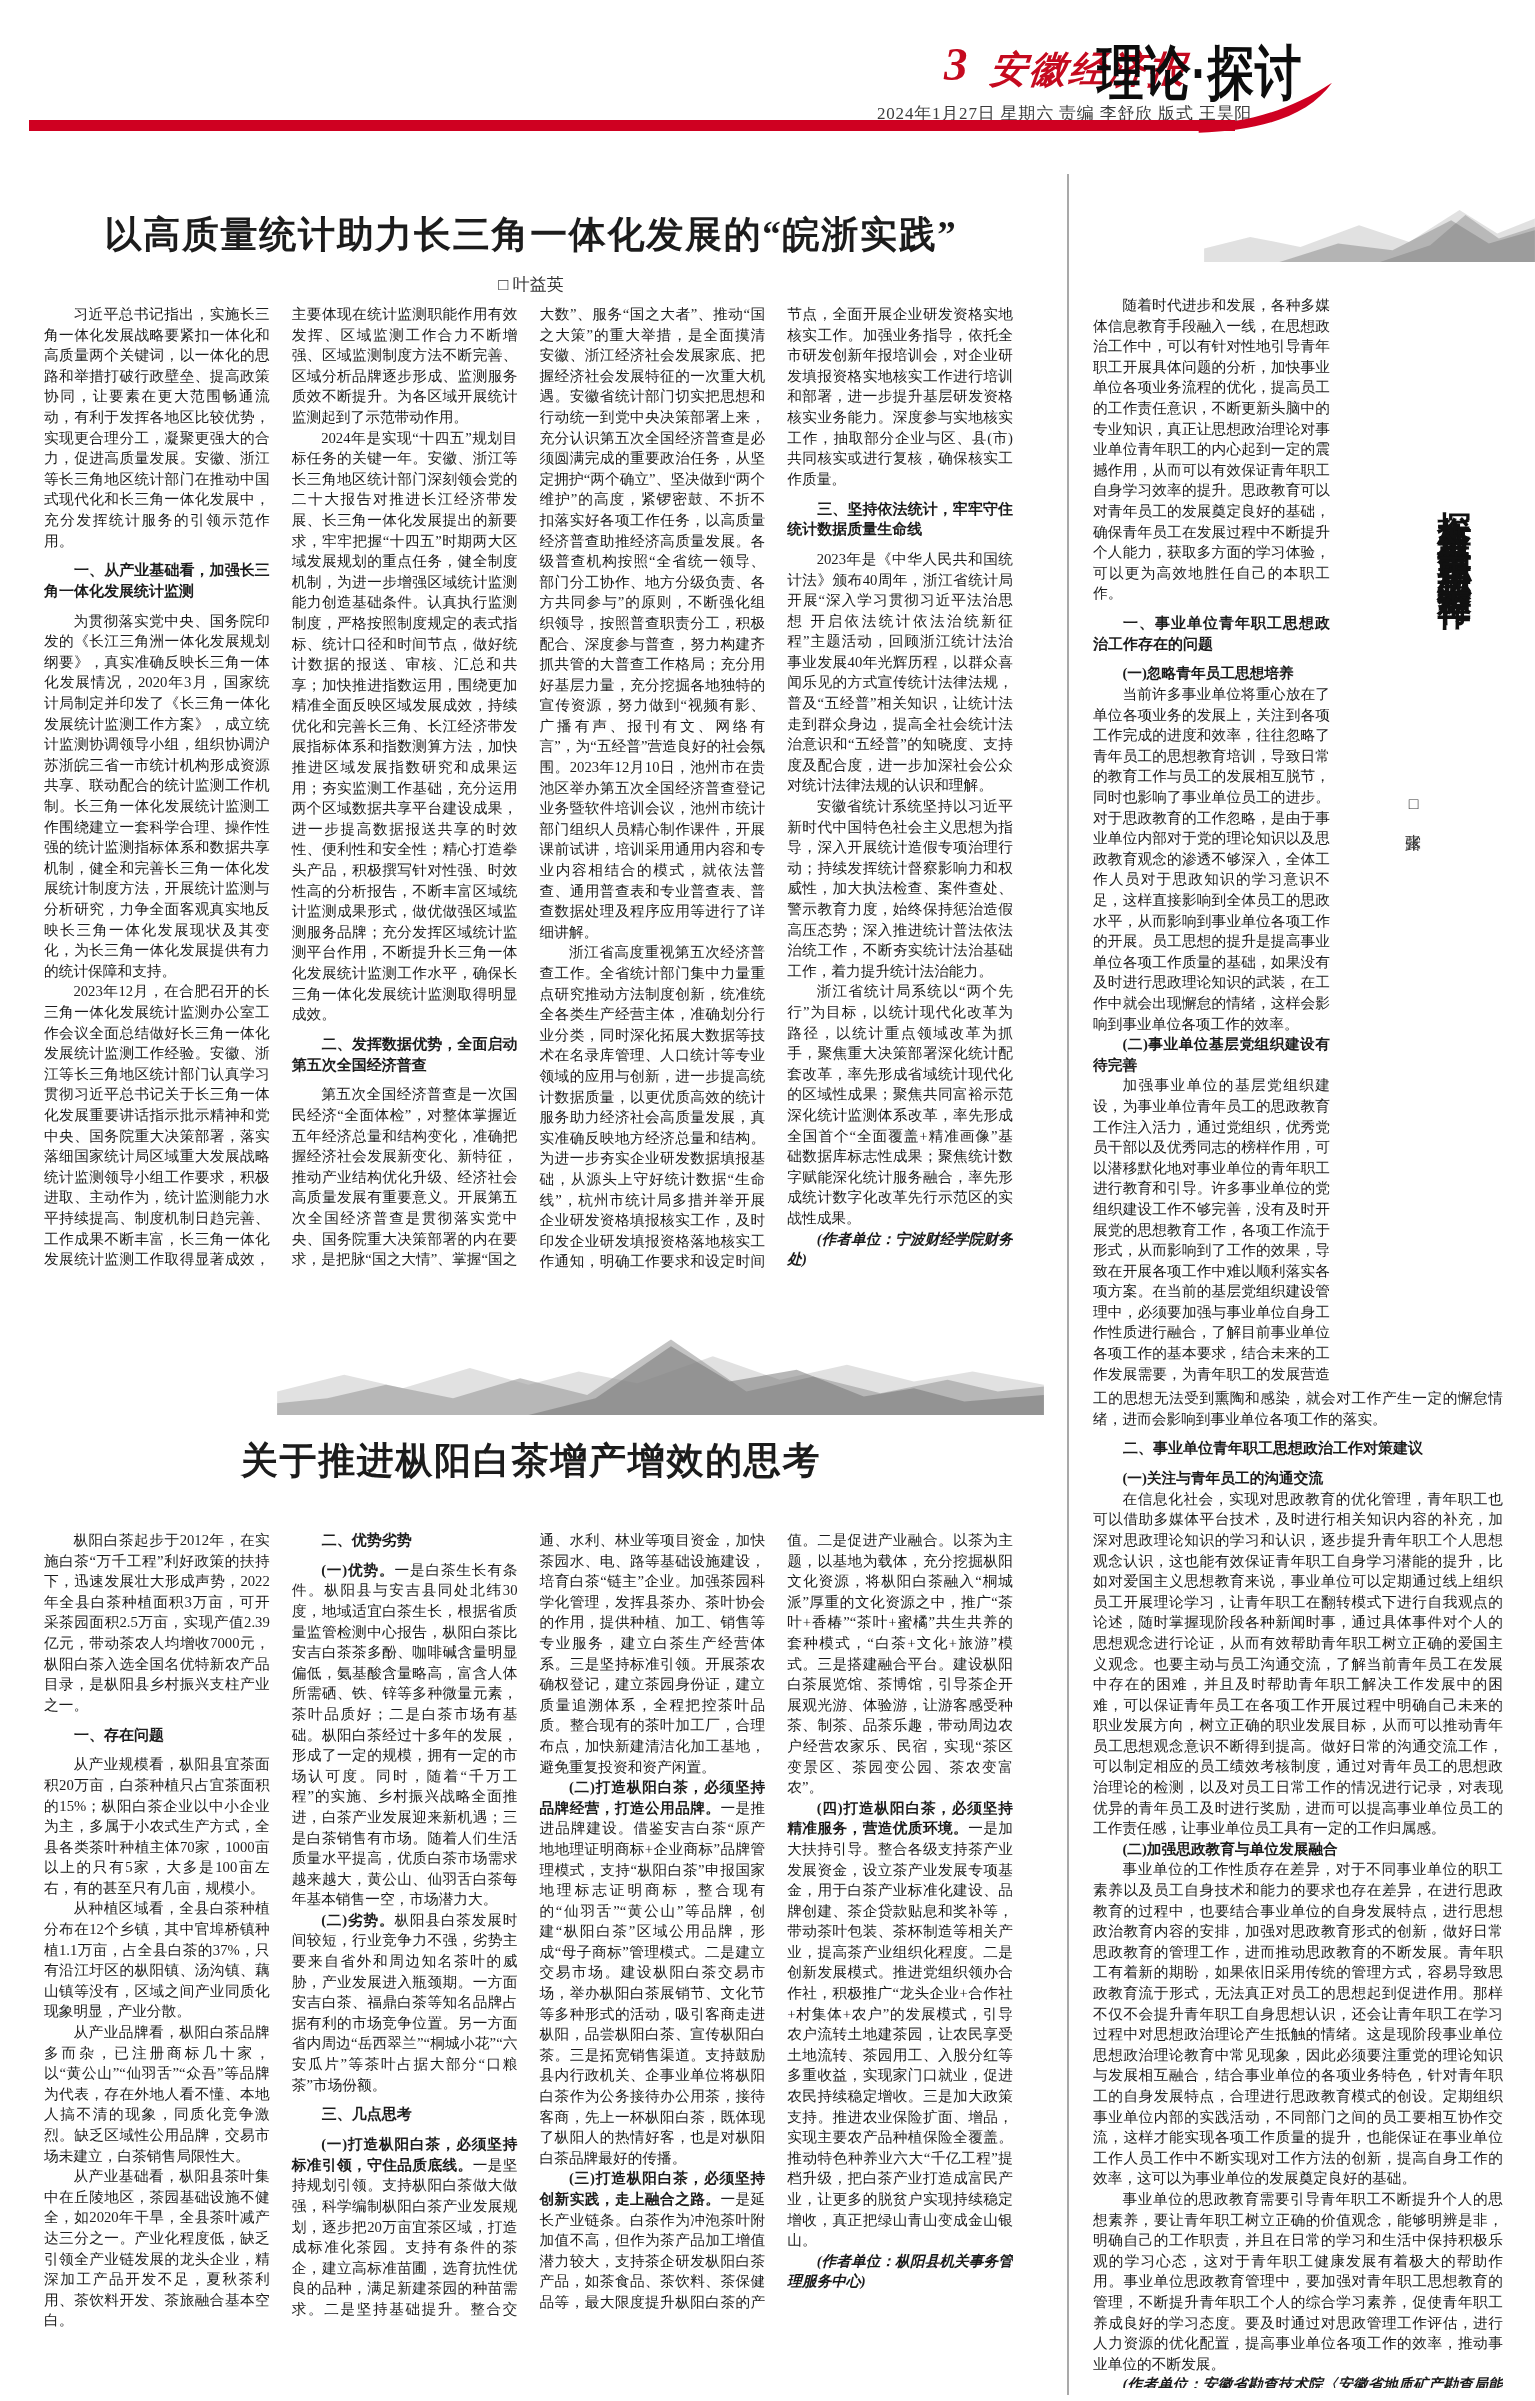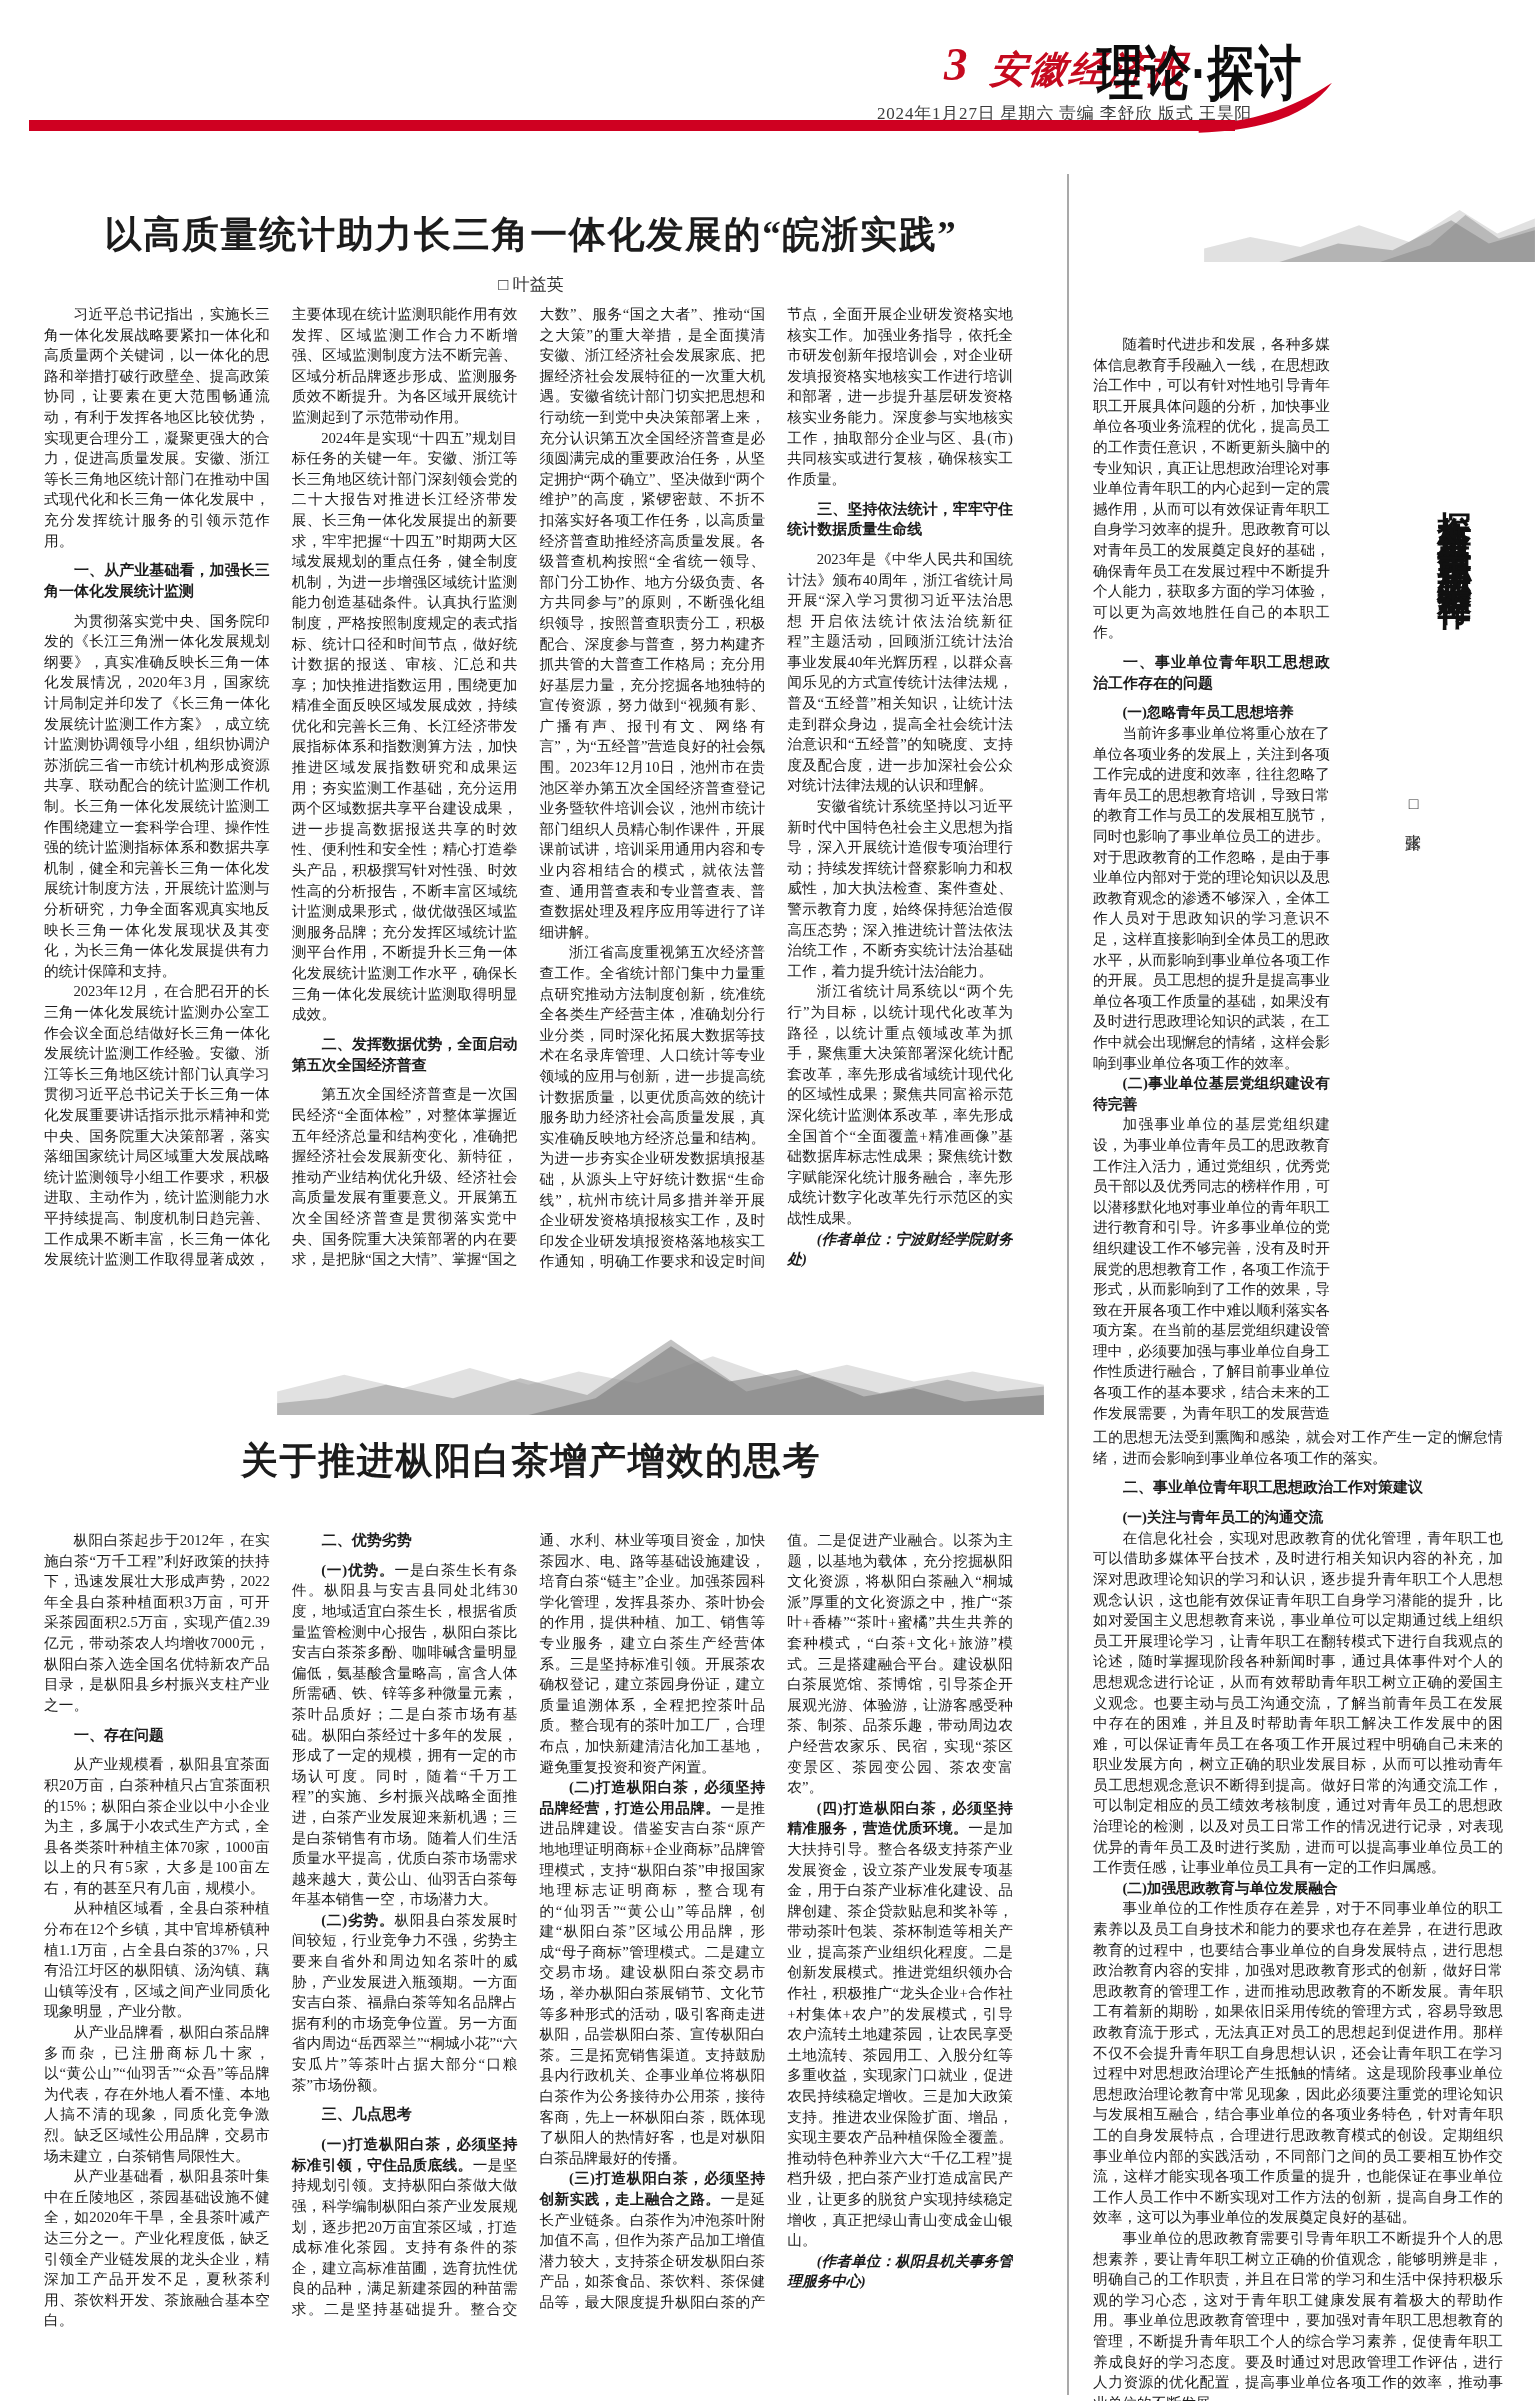--- a/index.html
+++ b/index.html
@@ -28,21 +28,21 @@
   .para-cont{text-indent:0;}
   .sec-head{font-weight:bold;text-indent:2em;margin:9.2px 0 !important;
             font-family:"Liberation Sans",sans-serif;font-size:15px;}
   .sub-head{font-weight:bold;text-indent:2em;}
   .author-line{font-weight:bold;text-indent:2em;font-style:italic;}
   .col-body b{font-weight:bold;}
   
   .v-title{position:absolute;left:1431px;top:485px;height:705px;writing-mode:vertical-rl;
            font-size:34px;font-weight:bold;letter-spacing:5px;color:#111;}
   .v-byline{position:absolute;left:1402px;top:795px;writing-mode:vertical-rl;font-size:16px;color:#333;letter-spacing:2.5px;}
-  .art{position:absolute;margin-top:39px;}
+  .art{position:absolute;}
   .mountains{position:absolute;}
 </style>
 </head>
 <body>
 
 <div id="page">
 
   <div class="page-num">3</div>
   <div class="paper-name">安徽经济报</div>
   <div class="date-line">2024年1月27日 星期六 责编 李舒欣 版式 王昊阳</div>

